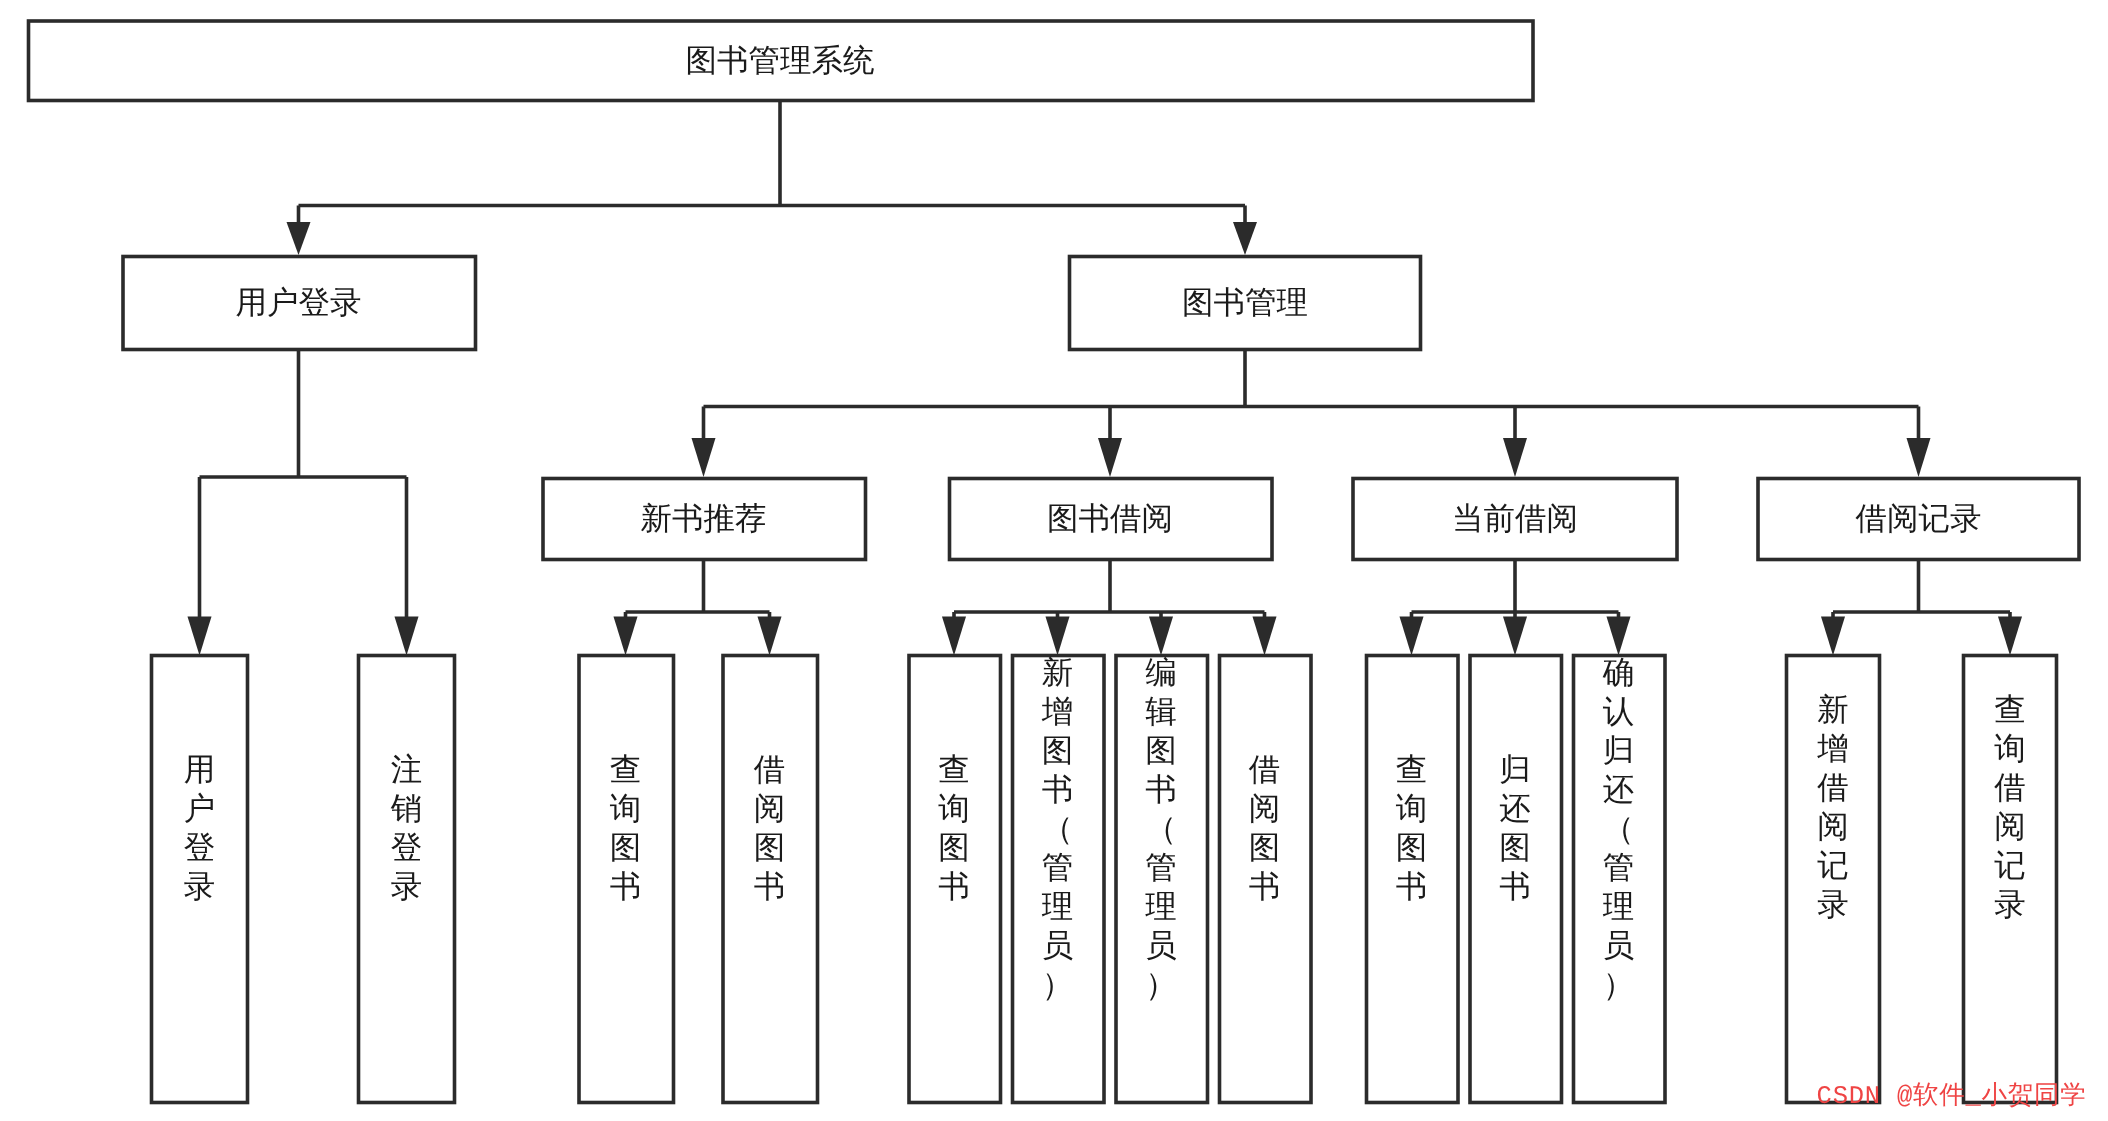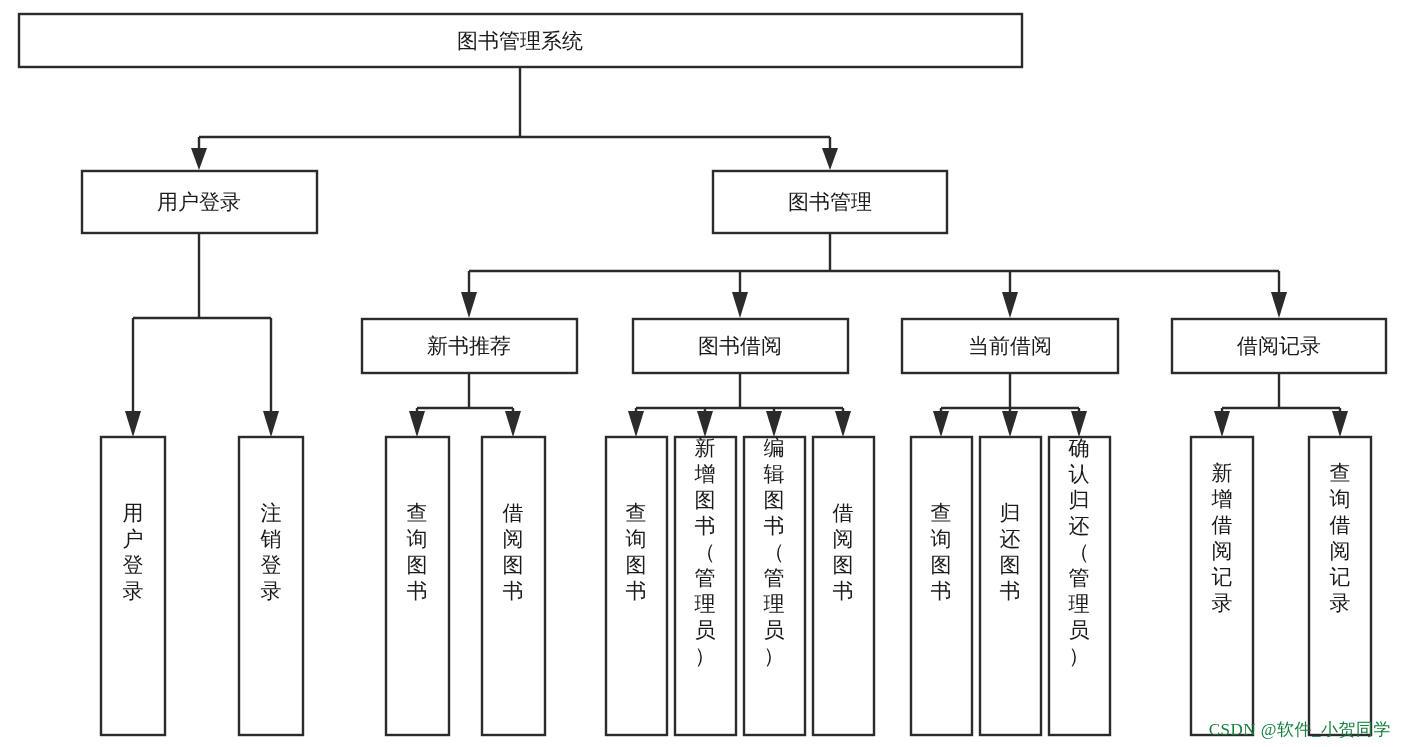--- a/index.html
+++ b/index.html
@@ -51,23 +51,23 @@
   .node-label-vertical {
     font-family: "Liberation Sans", "DejaVu Sans", sans-serif;
     fill: #1a1a1a;
     font-size: 21px;
     text-anchor: middle;
   }
   .watermark {
     position: absolute;
     right: 14px;
     bottom: 6px;
-    font-family: Liberation Serif, serif;
+    font-family: Liberation Mono, monospace;
     font-size: 17px;
-    color: #15803d;
+    color: #ef4444;
     letter-spacing: 0.5px;
     white-space: nowrap;
     user-select: none;
   }
 </style>
 </head>
 <body>
 
 <div id="diagram-root">
 

